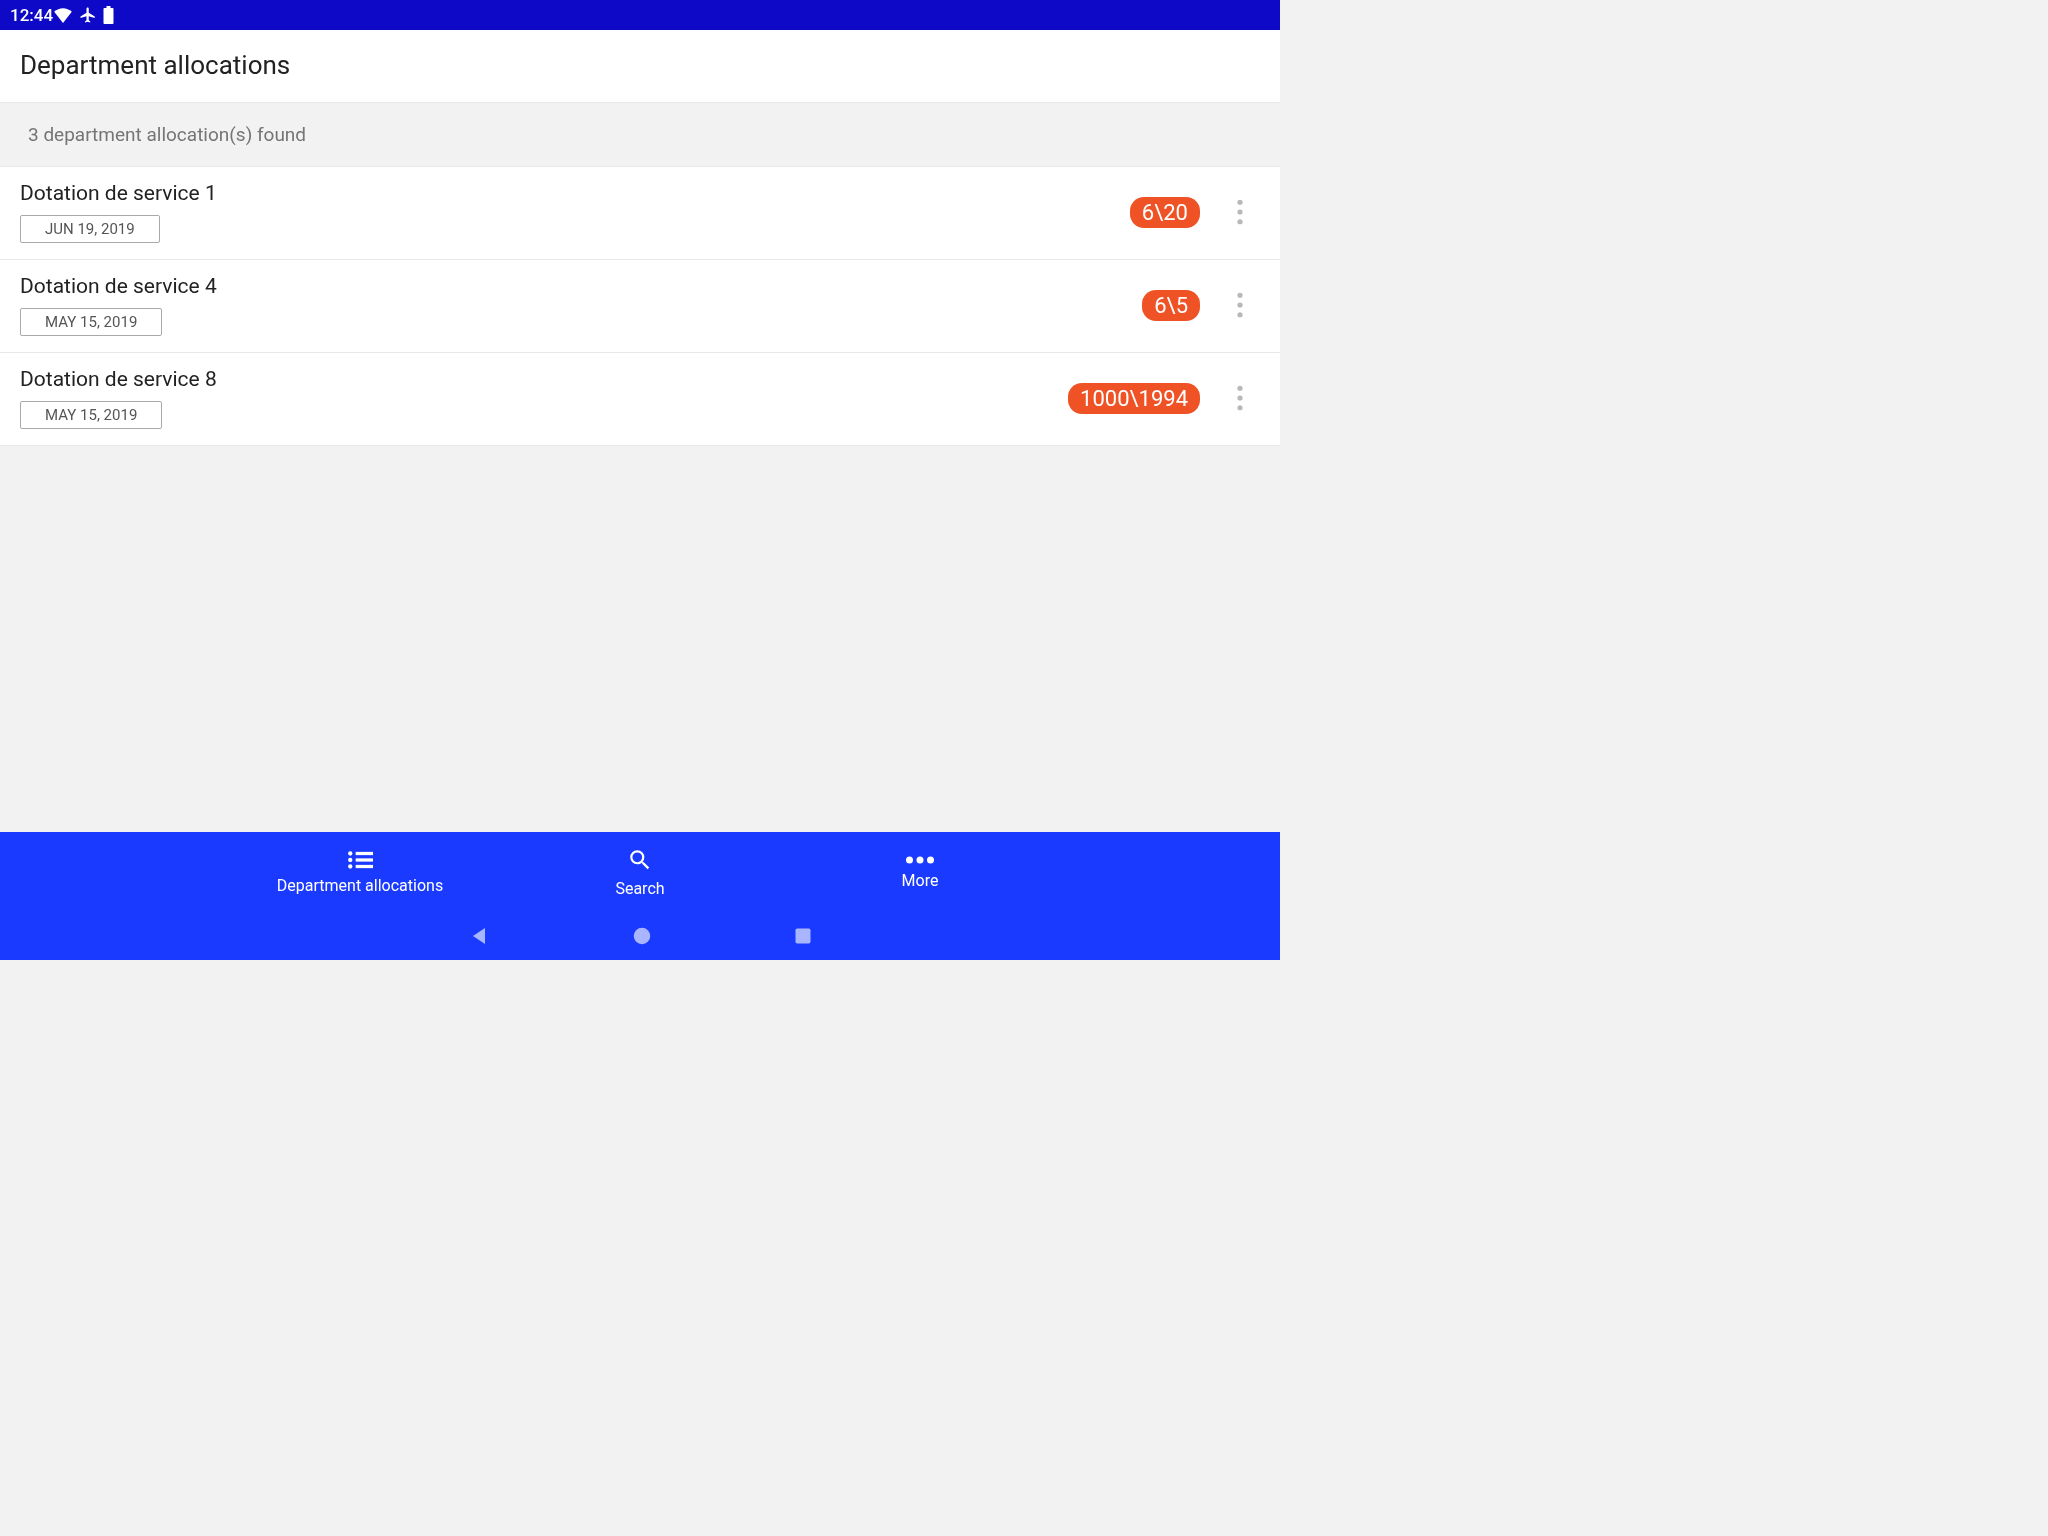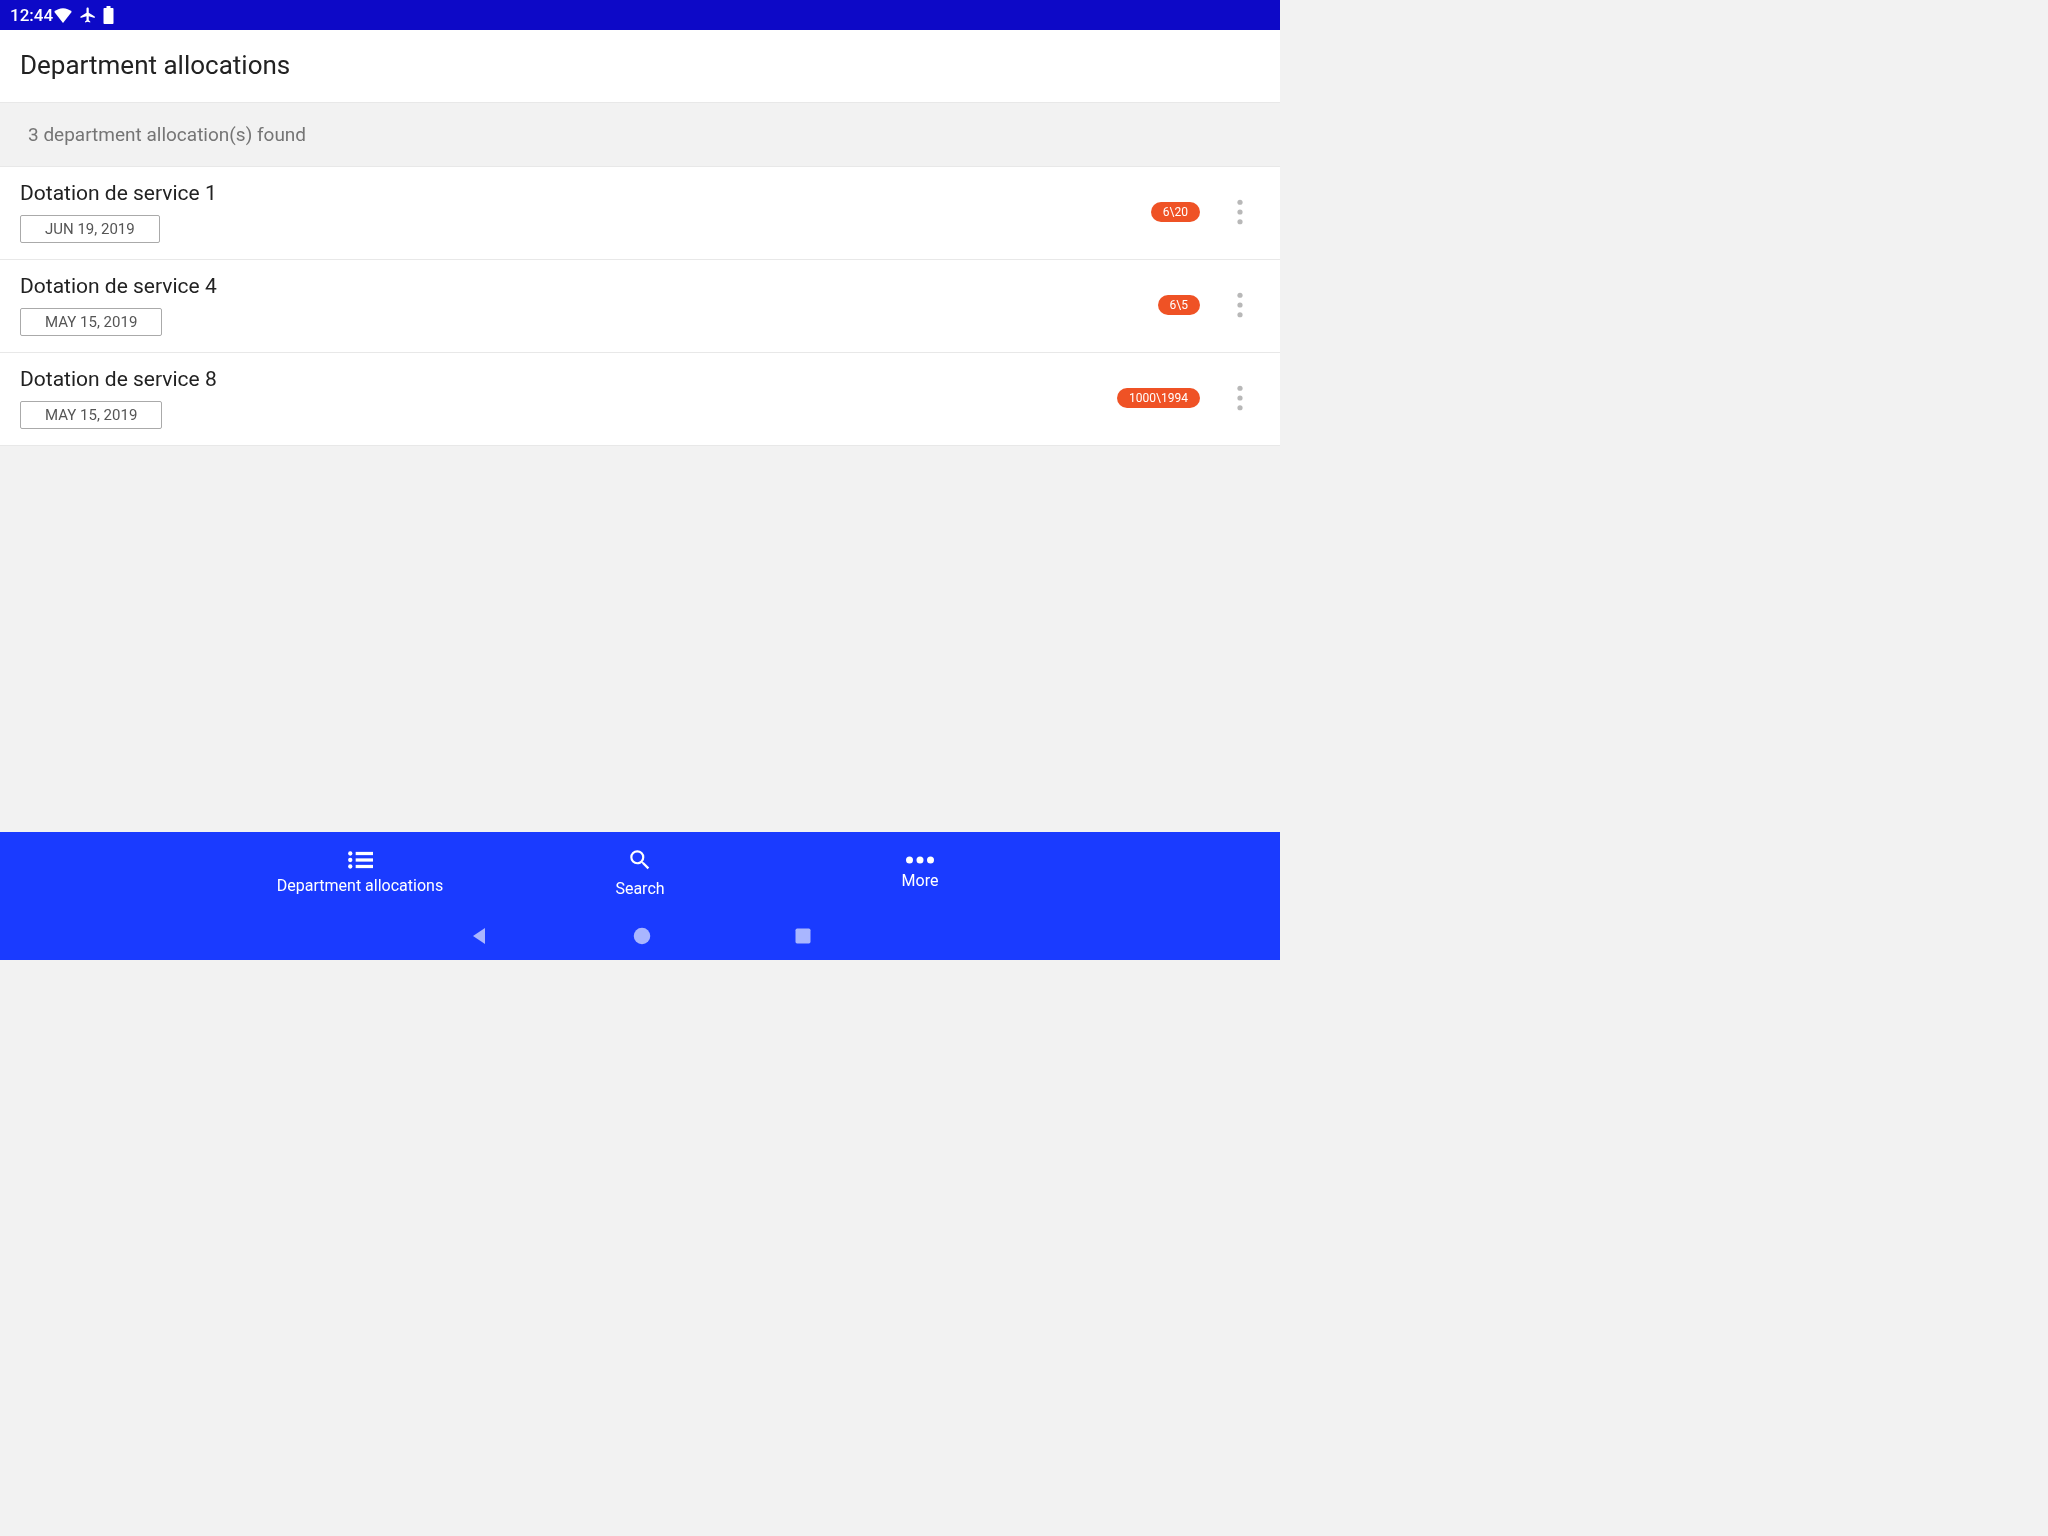--- a/index.html
+++ b/index.html
@@ -73,21 +73,21 @@
     border-radius: 2px;
     padding: 4px 24px;
     background: #fff;
   }
   .badge {
     display: inline-flex;
     align-items: center;
     justify-content: center;
     background: #ef5225;
     color: #fff;
-    font-size: 12px;
+    font-size: 22px;
     border-radius: 14px;
     padding: 3px 12px;
     min-width: 40px;
     margin-left: 16px;
     white-space: nowrap;
   }
   .row-menu {
     width: 40px;
     height: 40px;
     display: flex;

